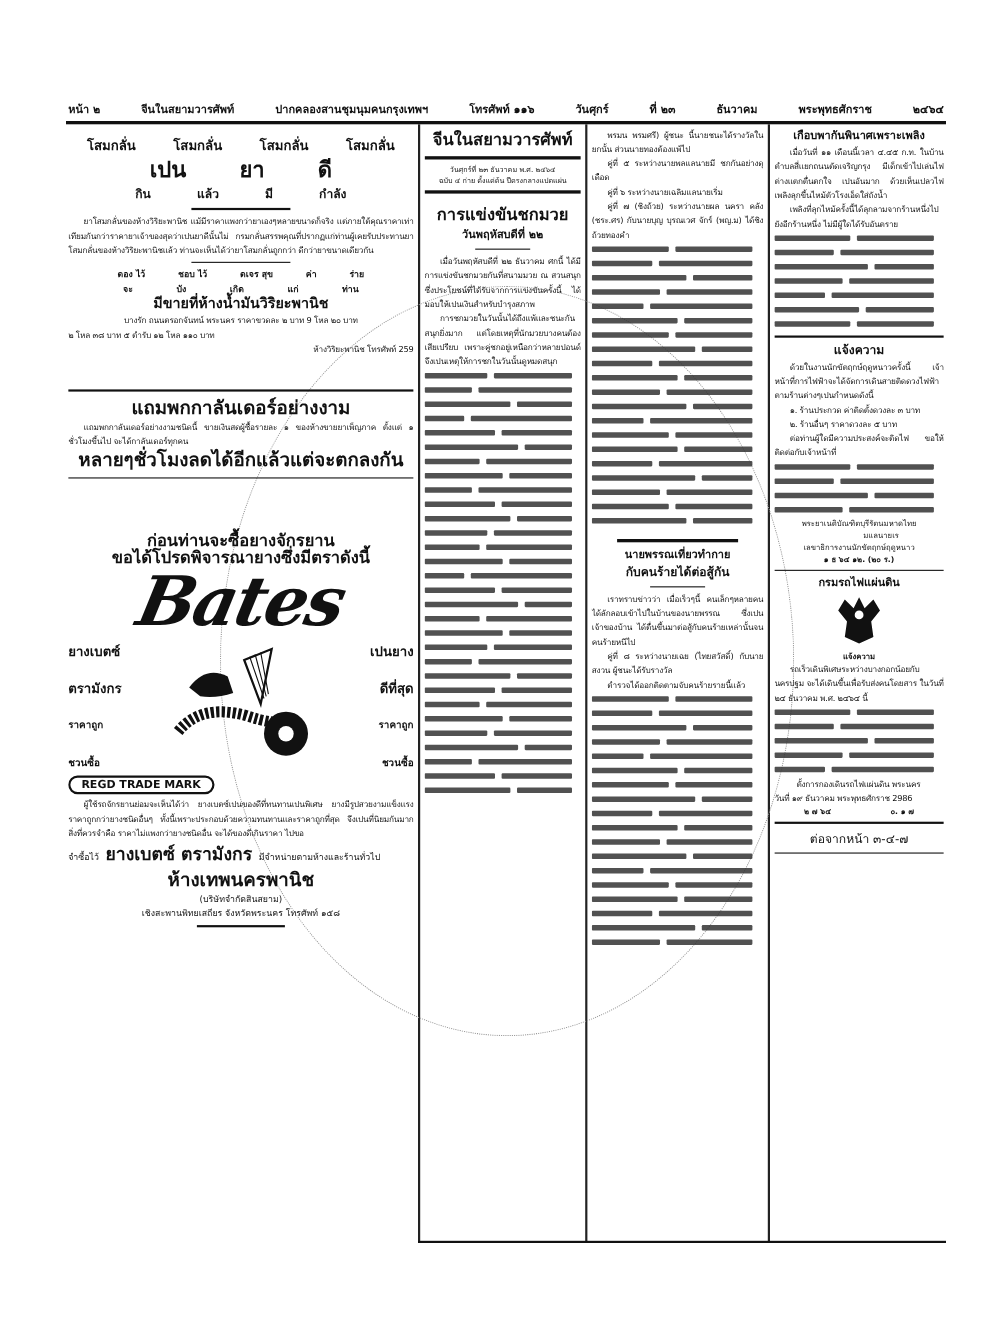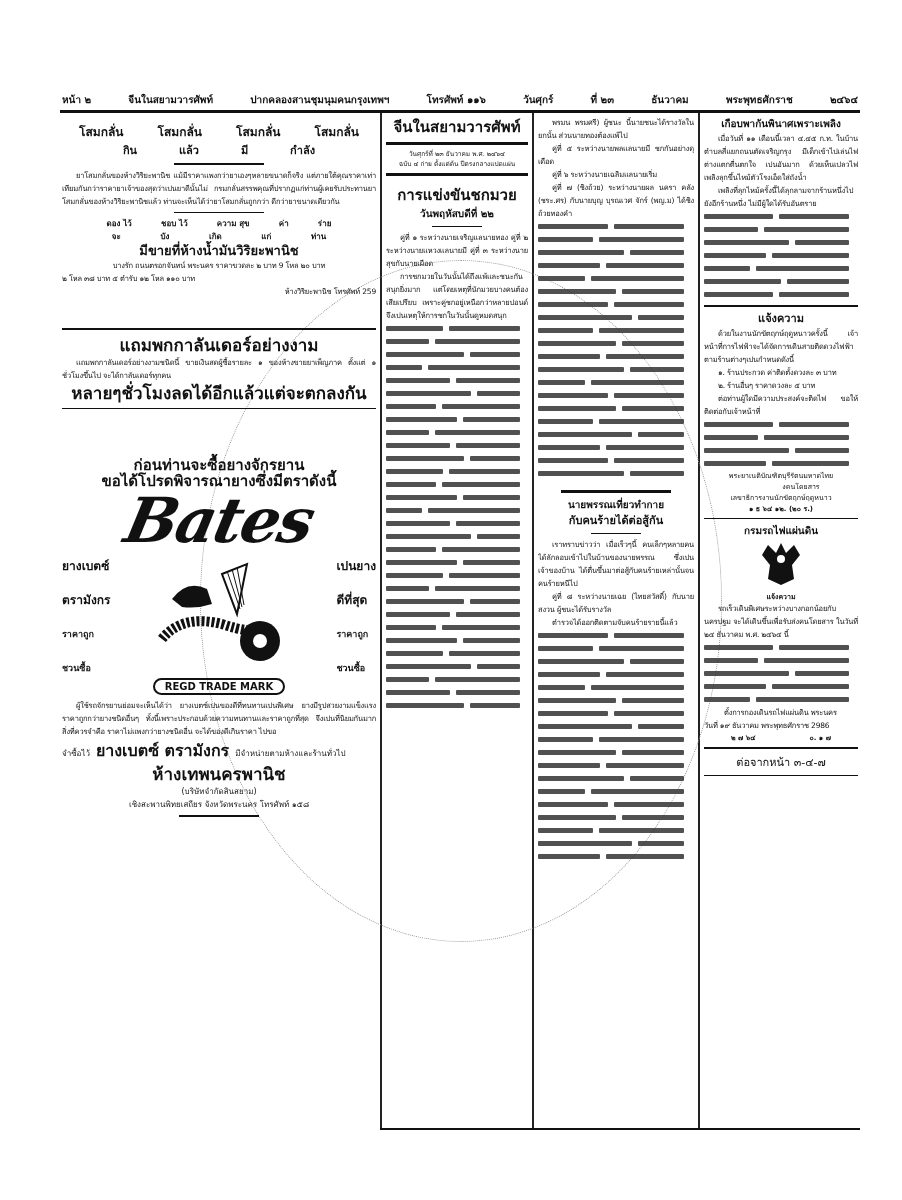--- a/index.html
+++ b/index.html
@@ -45,33 +45,38 @@
 <div class="speckle" style="left:200px;top:260px;width:520px;height:680px;"></div>
 
 <div class="col" style="left:62px;top:116px;width:314px;height:1014px;">
   <div>
     <div class="spread bold" style="font-size:12px;margin-top:6px;">
       <span>โสมกลั่น</span>
       <span>โสมกลั่น</span>
       <span>โสมกลั่น</span>
       <span>โสมกลั่น</span>
     </div>
+    <div class="spread bold" style="font-size:20px;padding:0 50px;line-height:26px;">
+      <span>เปน</span>
+      <span>ยา</span>
+      <span>ดี</span>
+    </div>
     <div class="spread bold" style="font-size:11px;padding:0 40px;">
       <span>กิน</span>
       <span>แล้ว</span>
       <span>มี</span>
       <span>กำลัง</span>
     </div>
     <div class="divider" style="width:90px;"></div>
     <p class="para">ยาโสมกลั่นของห้างวิริยะพานิช แม้มีราคาแพงกว่ายาเองๆหลายขนาดก็จริง แต่ภายใต้คุณราคาเท่าเทียมกันกว่าราคายาเจ้าของสุดว่าเปนยาดีนั้นไม่ กรมกลั่นสรรพคุณที่ปรากฏแก่ท่านผู้เคยรับประทานยาโสมกลั่นของห้างวิริยะพานิชแล้ว ท่านจะเห็นได้ว่ายาโสมกลั่นถูกกว่า ดีกว่ายาขนาดเดียวกัน</p>
     <div class="divider" style="width:90px;"></div>
     <div class="spread bold" style="font-size:8px;padding:0 30px;">
       <span>ดอง ไว้</span>
       <span>ชอบ ไว้</span>
-      <span>ความ สุข</span>
+      <span>ดเจร สุข</span>
       <span>ค่า</span>
       <span>ร่าย</span>
     </div>
     <div class="spread bold" style="font-size:8px;padding:0 30px;">
       <span>จะ</span>
       <span>บัง</span>
       <span>เกิด</span>
       <span>แก่</span>
       <span>ท่าน</span>
     </div>
@@ -95,35 +100,35 @@
     <div class="h-sm" style="font-size:15px;">ก่อนท่านจะซื้อยางจักรยาน</div>
     <div class="h-sm" style="font-size:15px;">ขอได้โปรดพิจารณายางซึ่งมีตราดังนี้</div>
     <div style="position:relative;height:210px;">
       <div class="bates-logo">Bates</div>
       <div style="position:absolute;left:0;top:60px;font-weight:bold;font-size:12px;line-height:34px;">
         <div>ยางเบตซ์</div>
         <div>ตรามังกร</div>
         <div style="font-size:9px;">ราคาถูก</div>
         <div style="font-size:9px;">ชวนซื้อ</div>
       </div>
-      <div style="position:absolute;right:0;top:60px;font-weight:bold;font-size:12px;line-height:34px;margin-left:28px;">
+      <div style="position:absolute;right:0;top:60px;font-weight:bold;font-size:12px;line-height:34px;text-align:right;margin-left:28px;">
         <div>เปนยาง</div>
         <div>ดีที่สุด</div>
         <div style="font-size:9px;">ราคาถูก</div>
         <div style="font-size:9px;">ชวนซื้อ</div>
       </div>
       <svg style="position:absolute;left:90px;top:70px;" width="140" height="110" viewBox="0 0 140 110">
         <path d="M20 40 Q35 20 55 30 L60 45 Q45 50 30 48 Z" fill="#111"></path>
         <path d="M70 15 L95 5 L85 55 Z" fill="none" stroke="#111" stroke-width="2"></path>
         <path d="M75 12 L88 50 M80 10 L90 48 M85 8 L92 46" stroke="#111"></path>
         <path d="M10 80 Q30 55 70 65 Q100 75 110 70" fill="none" stroke="#111" stroke-width="10" stroke-dasharray="3 2"></path>
         <circle cx="108" cy="82" r="20" fill="#111"></circle>
         <circle cx="108" cy="82" r="7" fill="#fff"></circle>
       </svg>
-      <div style="position:absolute;left:0;right:0;top:186px;text-align:center;">
+      <div style="position:absolute;left:0;right:0;top:186px;">
         <span class="tm">REGD TRADE MARK</span>
       </div>
     </div>
     <p class="para">ผู้ใช้รถจักรยานย่อมจะเห็นได้ว่า ยางเบตซ์เปนของดีที่ทนทานเปนพิเศษ ยางมีรูปสวยงามแข็งแรง ราคาถูกกว่ายางชนิดอื่นๆ ทั้งนี้เพราะประกอบด้วยความทนทานและราคาถูกที่สุด จึงเปนที่นิยมกันมาก สิ่งที่ควรจำคือ ราคาไม่แพงกว่ายางชนิดอื่น จะได้ของดีเกินราคา ไปขอ</p>
     <div style="display:flex;align-items:baseline;gap:6px;">
       <span style="font-size:8px;">จำซื้อไว้</span>
       <span style="font-size:16px;font-weight:bold;">ยางเบตซ์ ตรามังกร</span>
       <span style="font-size:8px;">มีจำหน่ายตามห้างและร้านทั่วไป</span>
     </div>
     <div class="h-md">ห้างเทพนครพานิช</div>
@@ -135,21 +140,21 @@
 
 <div class="col" style="left:386px;top:116px;width:142px;height:1014px;">
   <div class="h-md" style="font-size:15px;">จีนในสยามวารศัพท์</div>
   <div class="divider" style="width:100%;height:3px;"></div>
   <div class="center" style="font-size:6.5px;">วันศุกร์ที่ ๒๓ ธันวาคม พ.ศ. ๒๔๖๔</div>
   <div class="center" style="font-size:6.5px;">ฉบับ ๔ ก่าย ตั้งแต่ต้น ปีตรงกลางแปดแผ่น</div>
   <div class="divider" style="width:100%;height:3px;"></div>
   <div class="h-md" style="font-size:15px;margin-top:8px;">การแข่งขันชกมวย</div>
   <div class="h-sm" style="font-size:10px;">วันพฤหัสบดีที่ ๒๒</div>
   <div class="divider" style="width:50px;height:1px;"></div>
-  <p class="para">คู่ที่ ๑ ระหว่างนายเจริญแลนายทอง คู่ที่ ๒ ระหว่างนายแหวงแลนายมี คู่ที่ ๓ ระหว่างนายสุขกับนายเผือด</p>
+  <p class="para">เมื่อวันพฤหัสบดีที่ ๒๒ ธันวาคม ศกนี้ ได้มีการแข่งขันชกมวยกันที่สนามมวย ณ สวนสนุก ซึ่งประโยชน์ที่ได้รับจากการแข่งขันครั้งนี้ ได้มอบให้เปนเงินสำหรับบำรุงสภาพ</p>
   <p class="para">การชกมวยในวันนั้นได้ถึงแพ้และชนะกันสนุกยิ่งมาก แต่โดยเหตุที่นักมวยบางคนต้องเสียเปรียบ เพราะคู่ชกอยู่เหนือกว่าหลายปอนด์ จึงเปนเหตุให้การชกในวันนั้นดูหมดสนุก</p>
   <div class="lines">
     <div class="row">
         <i style="width:40%"></i>
         <i style="width:50%"></i>
       </div>
     <div class="row">
         <i style="width:30%"></i>
         <i style="width:60%"></i>
       </div>
@@ -490,21 +495,21 @@
     <div class="row">
         <i style="width:55%"></i>
         <i style="width:35%"></i>
       </div>
     <div class="row">
         <i style="width:40%"></i>
         <i style="width:50%"></i>
       </div>
   </div>
   <div class="center" style="font-size:7px;">พระยาเนติบัณฑิตบุรีรัตนมหาดไทย</div>
-  <div class="center" style="font-size:7px;padding-left:40px;">งคนโดยสาร</div>
+  <div class="center" style="font-size:7px;padding-left:40px;">มแลนายเร</div>
   <div class="center" style="font-size:7px;">เลขาธิการงานนักขัตฤกษ์ฤดูหนาว</div>
   <div class="center" style="font-size:7px;font-weight:bold;">๑ ธ ๖๔ ๑๒. (๒๐ ร.)</div>
   <div class="divider" style="width:100%;"></div>
   <div class="h-sm" style="font-size:10px;">กรมรถไฟแผ่นดิน</div>
   <div class="center">
     <svg width="50" height="48" viewBox="0 0 50 48">
       <path d="M25 4 L30 14 L38 6 L44 16 L36 26 L38 40 L25 46 L12 40 L14 26 L6 16 L12 6 L20 14 Z" fill="#111"></path>
       <circle cx="25" cy="20" r="4" fill="#fff"></circle>
     </svg>
   </div>

